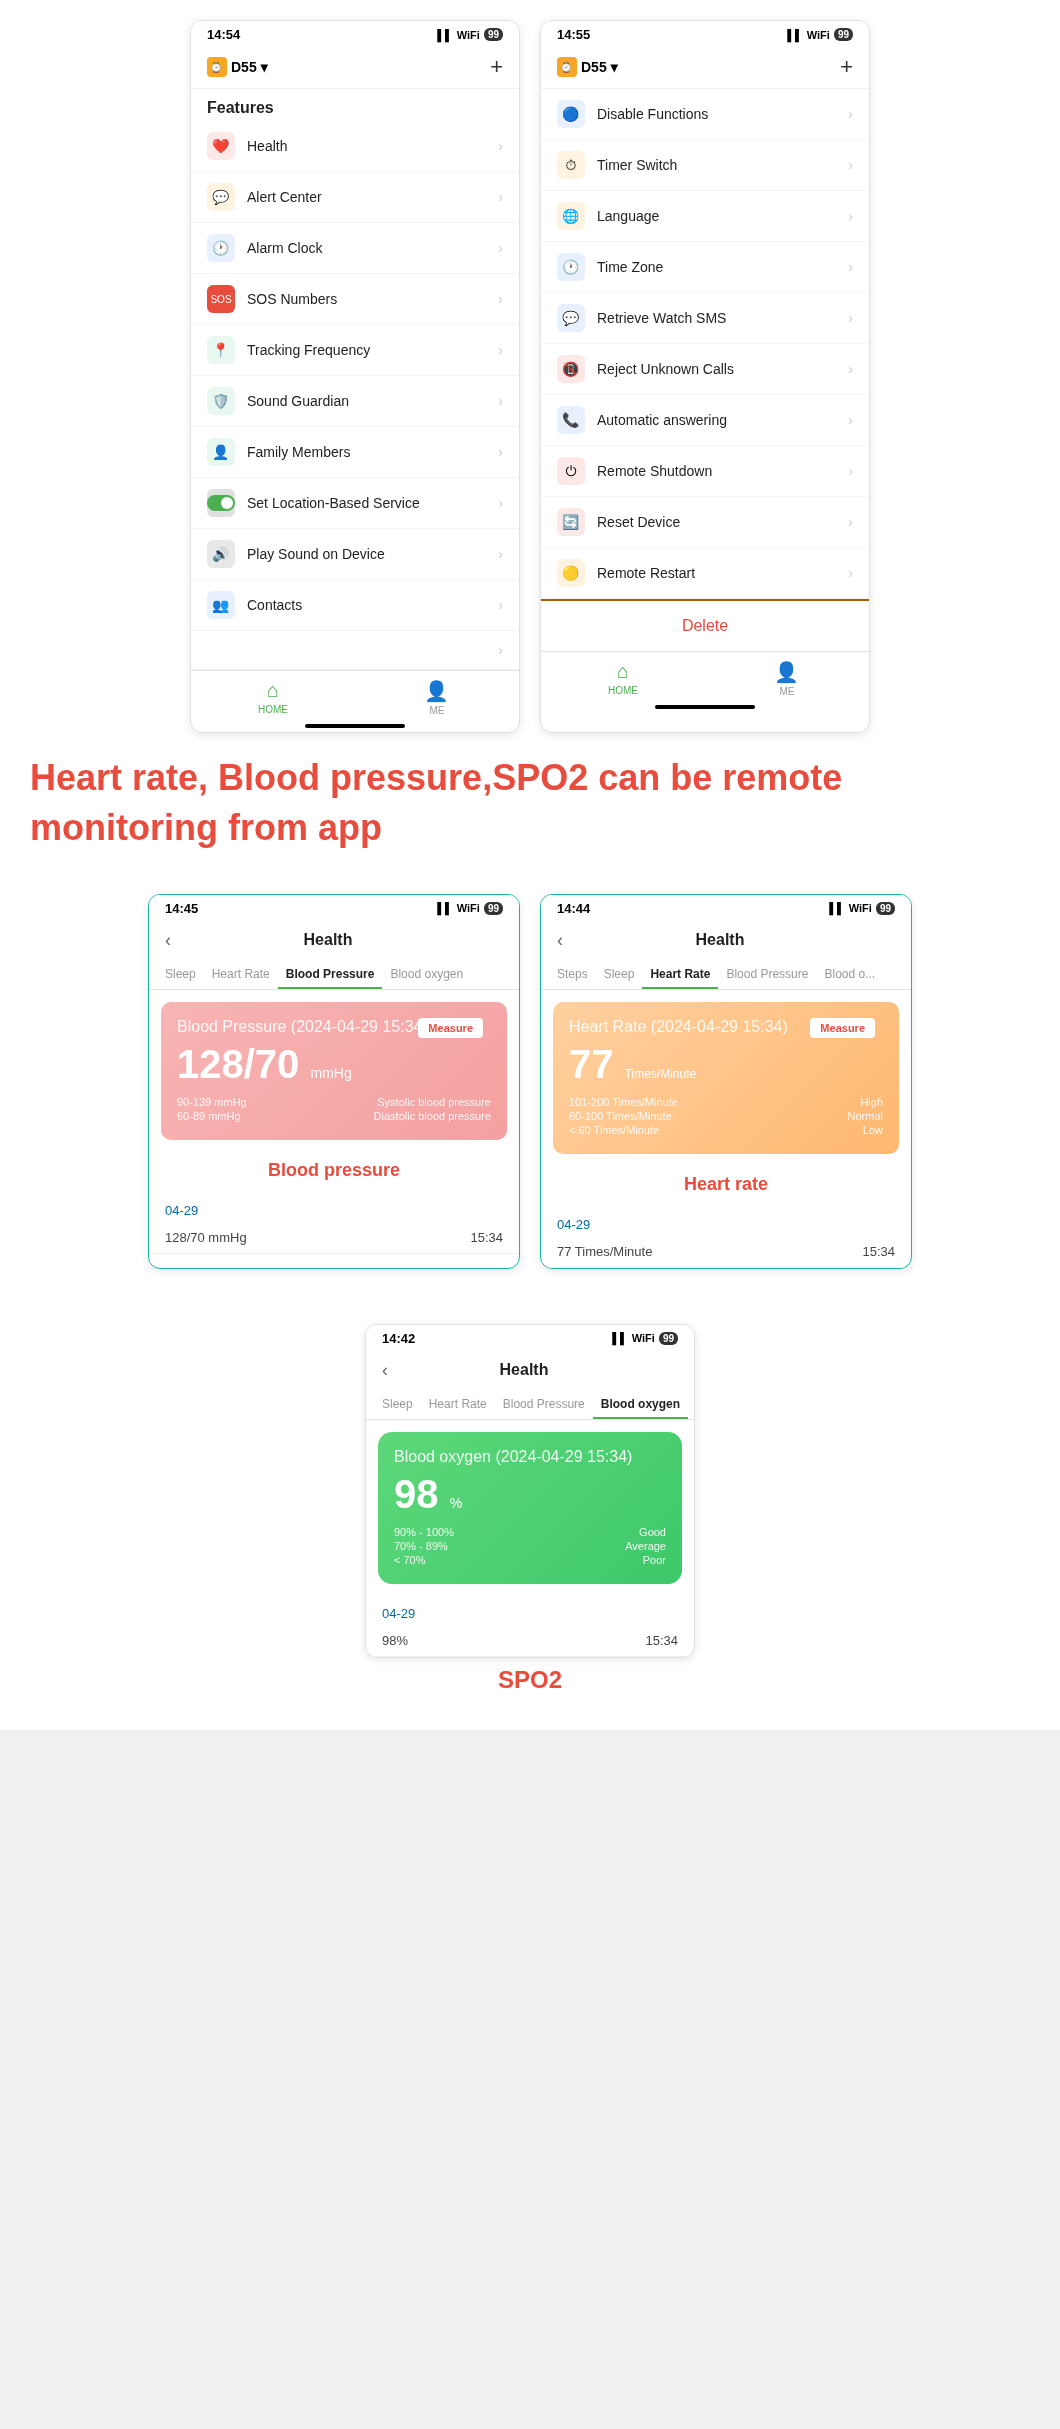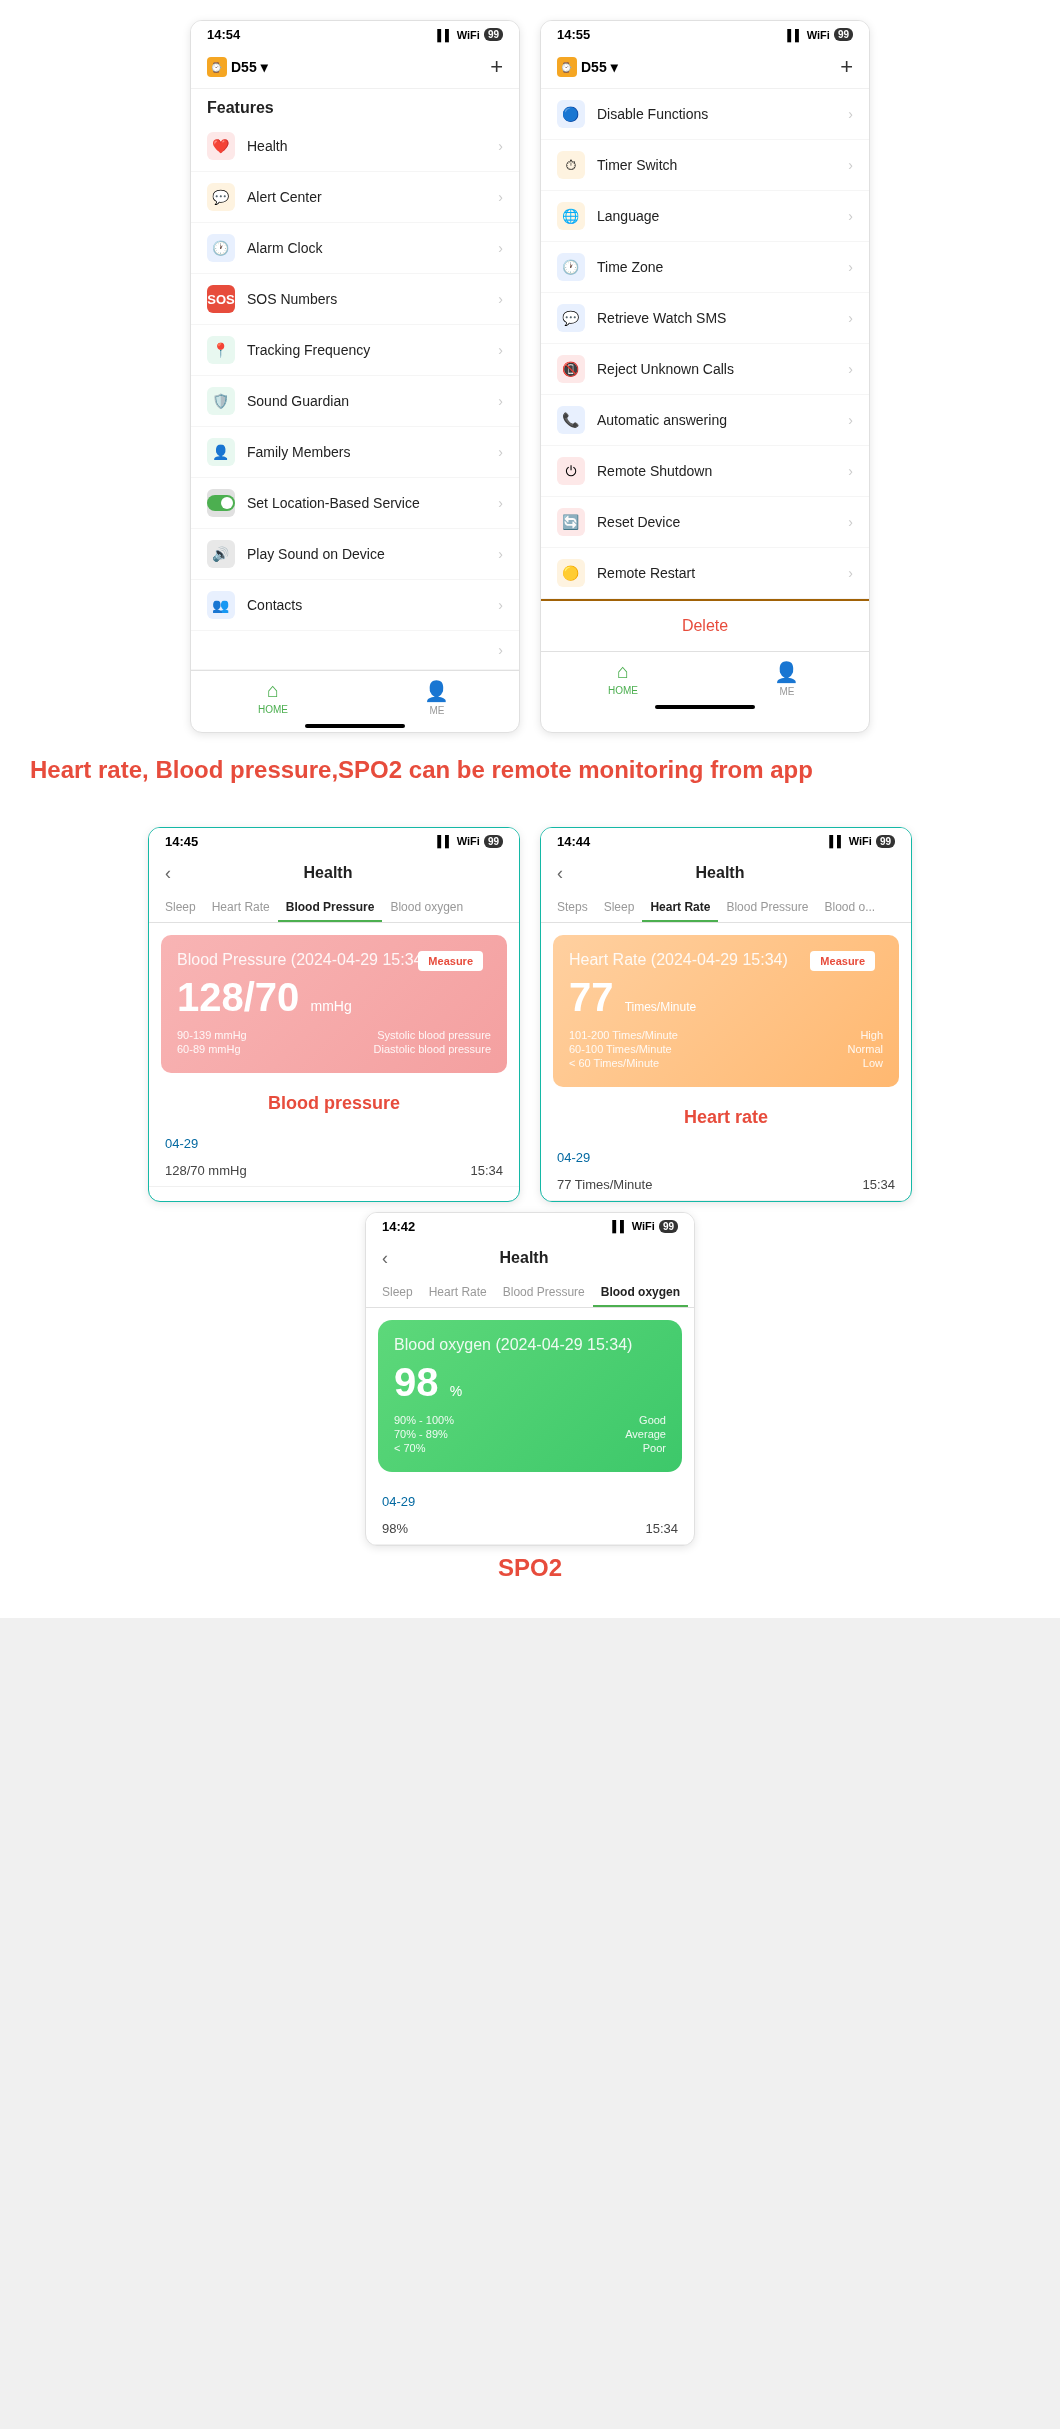--- a/index.html
+++ b/index.html
@@ -175,21 +175,21 @@
     }
 
     
     .headline-section {
       background: #fff;
       padding: 20px 30px;
       text-align: left;
     }
 
     .headline-text {
-      font-size: 24px;
+      font-size: 36px;
       font-weight: 700;
       color: #e74c3c;
       line-height: 1.4;
     }
 
     
     .health-row {
       display: flex;
       gap: 20px;
       padding: 20px 20px 10px;
@@ -352,20 +352,21 @@
       border-bottom: 1px solid #f0f0f0;
     }
 
     
     .spo2-section {
       background: #fff;
       padding: 0 4px 20px;
       display: flex;
       flex-direction: column;
       align-items: center;
+      margin-top: 45px;
     }
 
     .spo2-phone {
       width: 330px;
       background: #fff;
       border-radius: 12px;
       overflow: hidden;
       border: 1px solid #e0e0e0;
       box-shadow: 0 2px 8px rgba(0,0,0,0.1);
       margin: 0 auto;
@@ -439,21 +440,21 @@
           <div class="menu-icon" style="background:#fef3e0;">💬</div>
           <span class="menu-label">Alert Center</span>
           <span class="menu-chevron">›</span>
         </li>
         <li class="menu-item">
           <div class="menu-icon" style="background:#e8f0fe;">🕐</div>
           <span class="menu-label">Alarm Clock</span>
           <span class="menu-chevron">›</span>
         </li>
         <li class="menu-item">
-          <div class="menu-icon" style="background:#e74c3c; color:#fff; font-size:13px; font-weight:700;text-align:center;">SOS</div>
+          <div class="menu-icon" style="background:#e74c3c; color:#fff; font-size:10px; font-weight:400;text-align:center;">SOS</div>
           <span class="menu-label">SOS Numbers</span>
           <span class="menu-chevron">›</span>
         </li>
         <li class="menu-item">
           <div class="menu-icon" style="background:#e8f8f0;">📍</div>
           <span class="menu-label">Tracking Frequency</span>
           <span class="menu-chevron">›</span>
         </li>
         <li class="menu-item">
           <div class="menu-icon" style="background:#e8f8f0;">🛡️</div>

